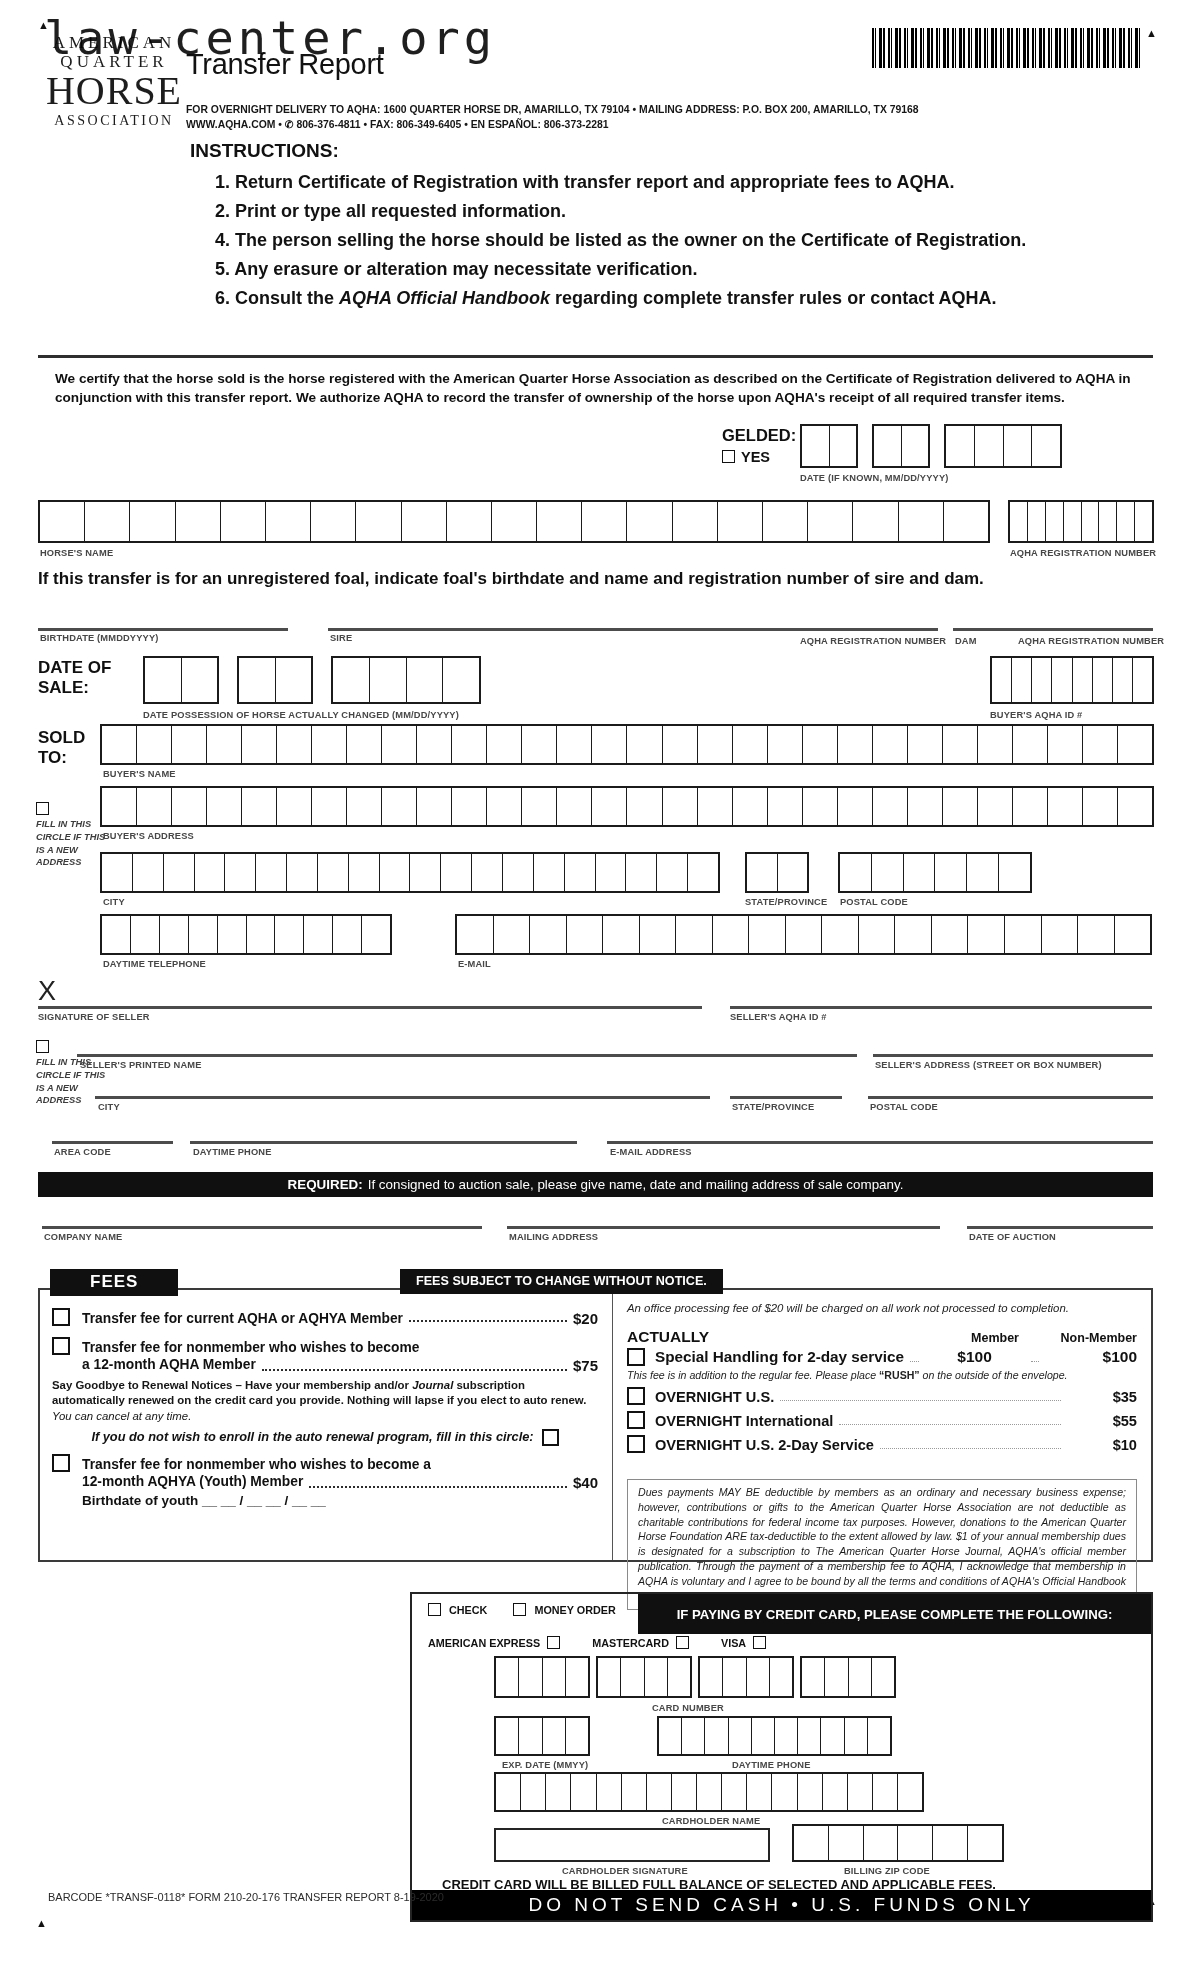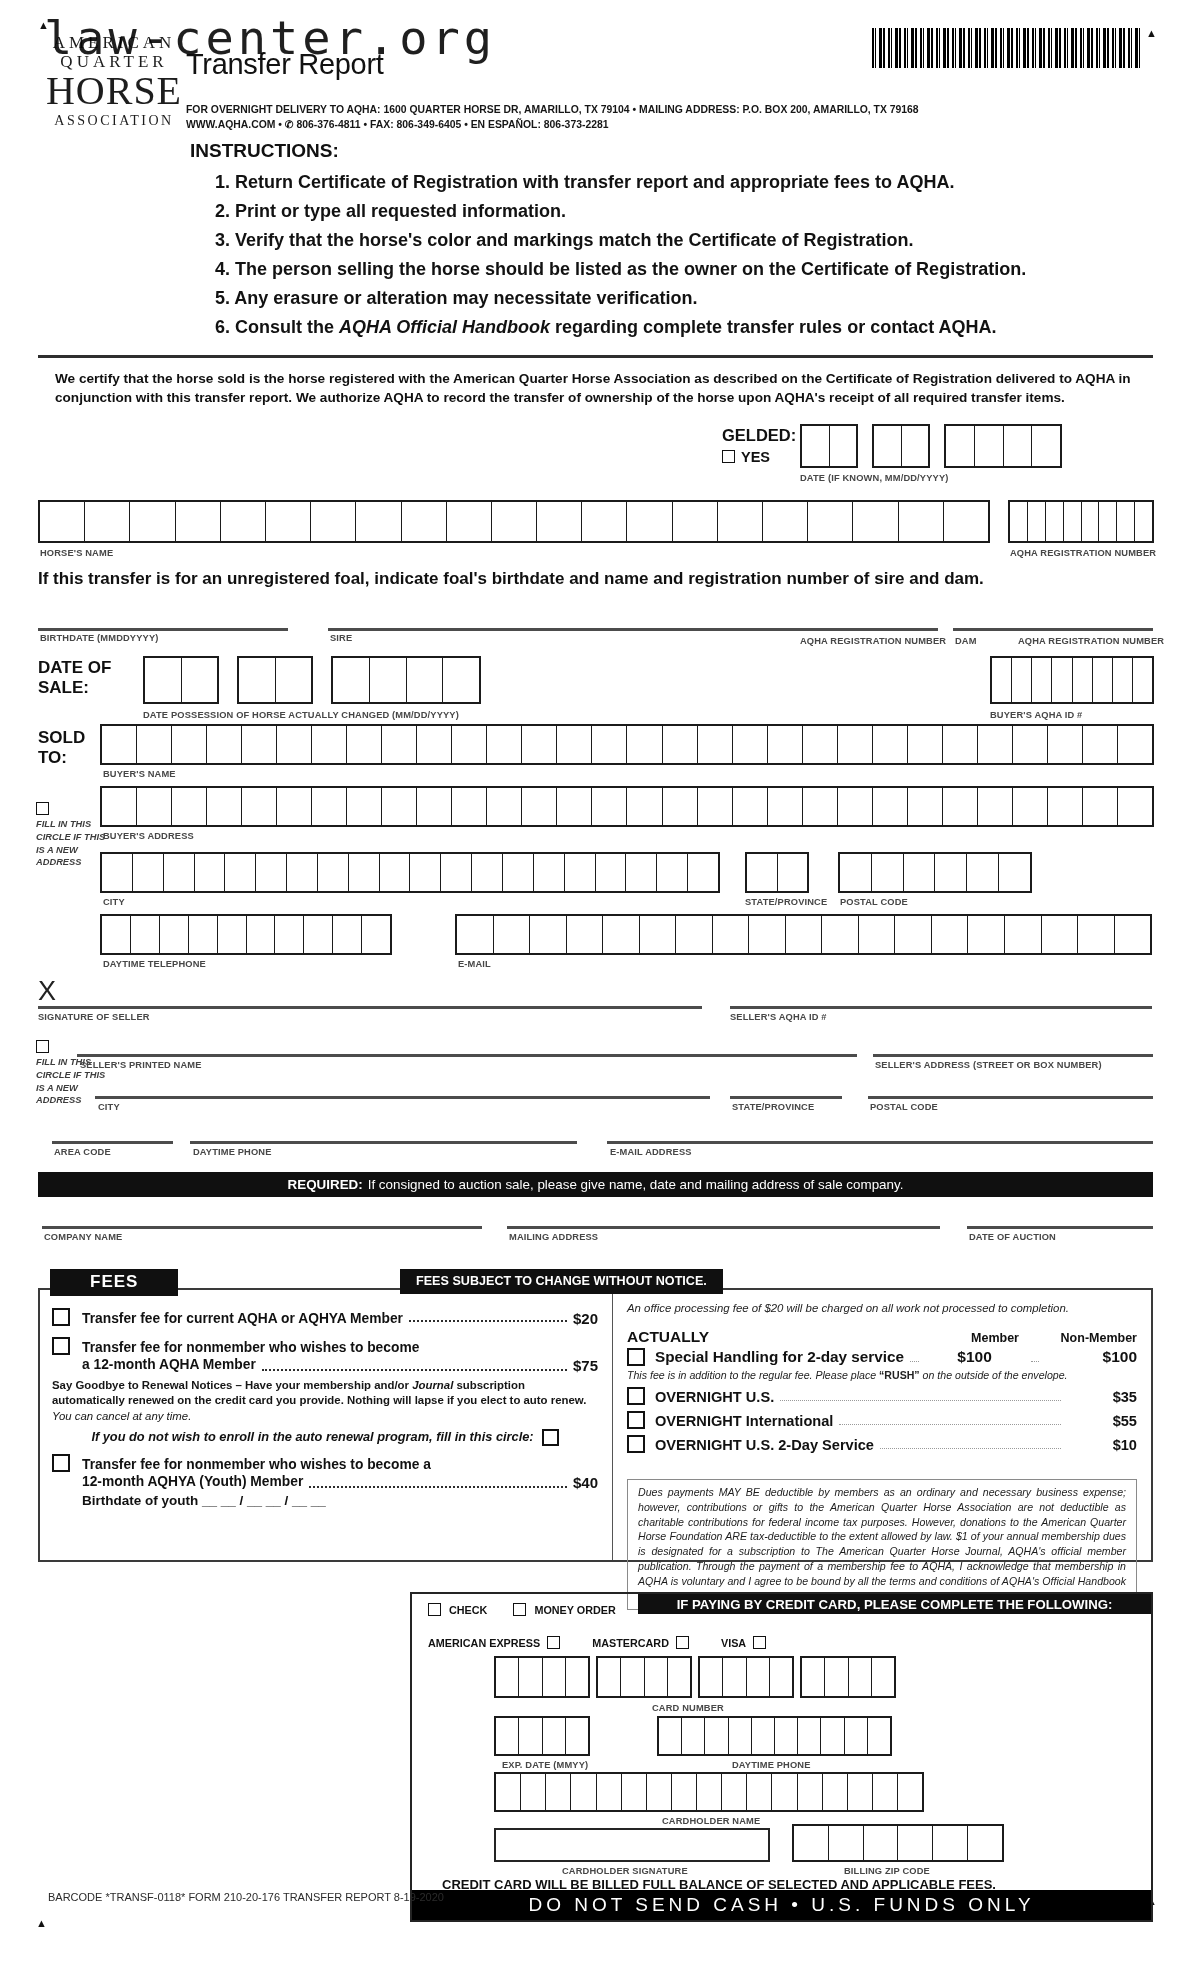--- a/index.html
+++ b/index.html
@@ -76,21 +76,21 @@
   .ov-row{display:flex;align-items:flex-end;margin:6px 0;}
   .ov-row .cb{margin-right:10px;}
   .ov-label{font-size:14.6px;font-weight:bold;}
   .ov-price{width:70px;text-align:right;font-size:14.6px;font-weight:bold;}
   .dues{margin-top:26px;border:1.5px solid #8a8a8a;padding:5px 10px;font-size:10.6px;font-style:italic;
         line-height:1.4;text-align:justify;color:#1c1c1c;}
   
   .paybox{position:absolute;left:410px;top:1592px;width:743px;height:330px;border:2px solid #242424;box-sizing:border-box;}
   .chk-row{position:absolute;left:16px;top:9px;display:flex;align-items:center;gap:8px;font-size:10.8px;font-weight:bold;}
   .chk-row .gap{width:10px;}
-  .ccbar{position:absolute;left:226px;top:0;right:0;height:20px;background:#101010;color:#fff;
+  .ccbar{position:absolute;left:226px;top:0;right:0;height:40px;background:#101010;color:#fff;
          display:flex;align-items:center;justify-content:center;font-size:13.2px;font-weight:bold;text-align:right;}
   .ctype-row{position:absolute;left:16px;top:42px;display:flex;align-items:center;gap:7px;font-size:10.8px;font-weight:bold;}
   .ctype-row .gap{width:18px;}
   .paylbl{font-size:9.3px;font-weight:bold;color:#474747;letter-spacing:.15px;white-space:nowrap;position:absolute;}
   .sigbox{position:absolute;border:2px solid #242424;background:#fff;box-sizing:border-box;}
   .billed{position:absolute;left:30px;top:283px;font-size:13px;font-weight:bold;color:#101010;}
   .nocash{position:absolute;left:0;bottom:0;width:100%;height:30px;background:#000000;color:#fff;
           display:flex;align-items:center;justify-content:center;font-size:19px;font-weight:normal;letter-spacing:4px;}
   .footer{position:absolute;left:48px;top:1891px;font-size:11px;color:#2b2b2b;}
   
@@ -125,21 +125,20 @@
   <div class="title">Transfer Report</div>
   <div class="addr">
     <div>FOR OVERNIGHT DELIVERY TO AQHA: 1600 QUARTER HORSE DR, AMARILLO, TX 79104  •  MAILING ADDRESS: P.O. BOX 200, AMARILLO, TX 79168</div>
     <div>WWW.AQHA.COM • ✆ 806-376-4811 • FAX: 806-349-6405 • EN ESPAÑOL: 806-373-2281</div>
   </div>
 
   <div class="ins-h">INSTRUCTIONS:</div>
   <div class="ins-items">
     <div>1. Return Certificate of Registration with transfer report and appropriate fees to AQHA.</div>
     <div>2. Print or type all requested information.</div>
-    <div>3. Verify that the horse's color and markings match the Certificate of Registration.</div>
     <div>4. The person selling the horse should be listed as the owner on the Certificate of Registration.</div>
     <div>5. Any erasure or alteration may necessitate verification.</div>
     <div><span>6. Consult the </span><i>AQHA Official Handbook</i><span> regarding complete transfer rules or contact AQHA.</span></div>
   </div>
 
   <div class="rule"></div>
 
   <div class="cert">We certify that the horse sold is the horse registered with the American Quarter Horse Association as described on the Certificate of Registration delivered to AQHA in conjunction with this transfer report. We authorize AQHA to record the transfer of ownership of the horse upon AQHA's receipt of all required transfer items.</div>
 
   <div class="abs" style="left:722px;top:427px;">

